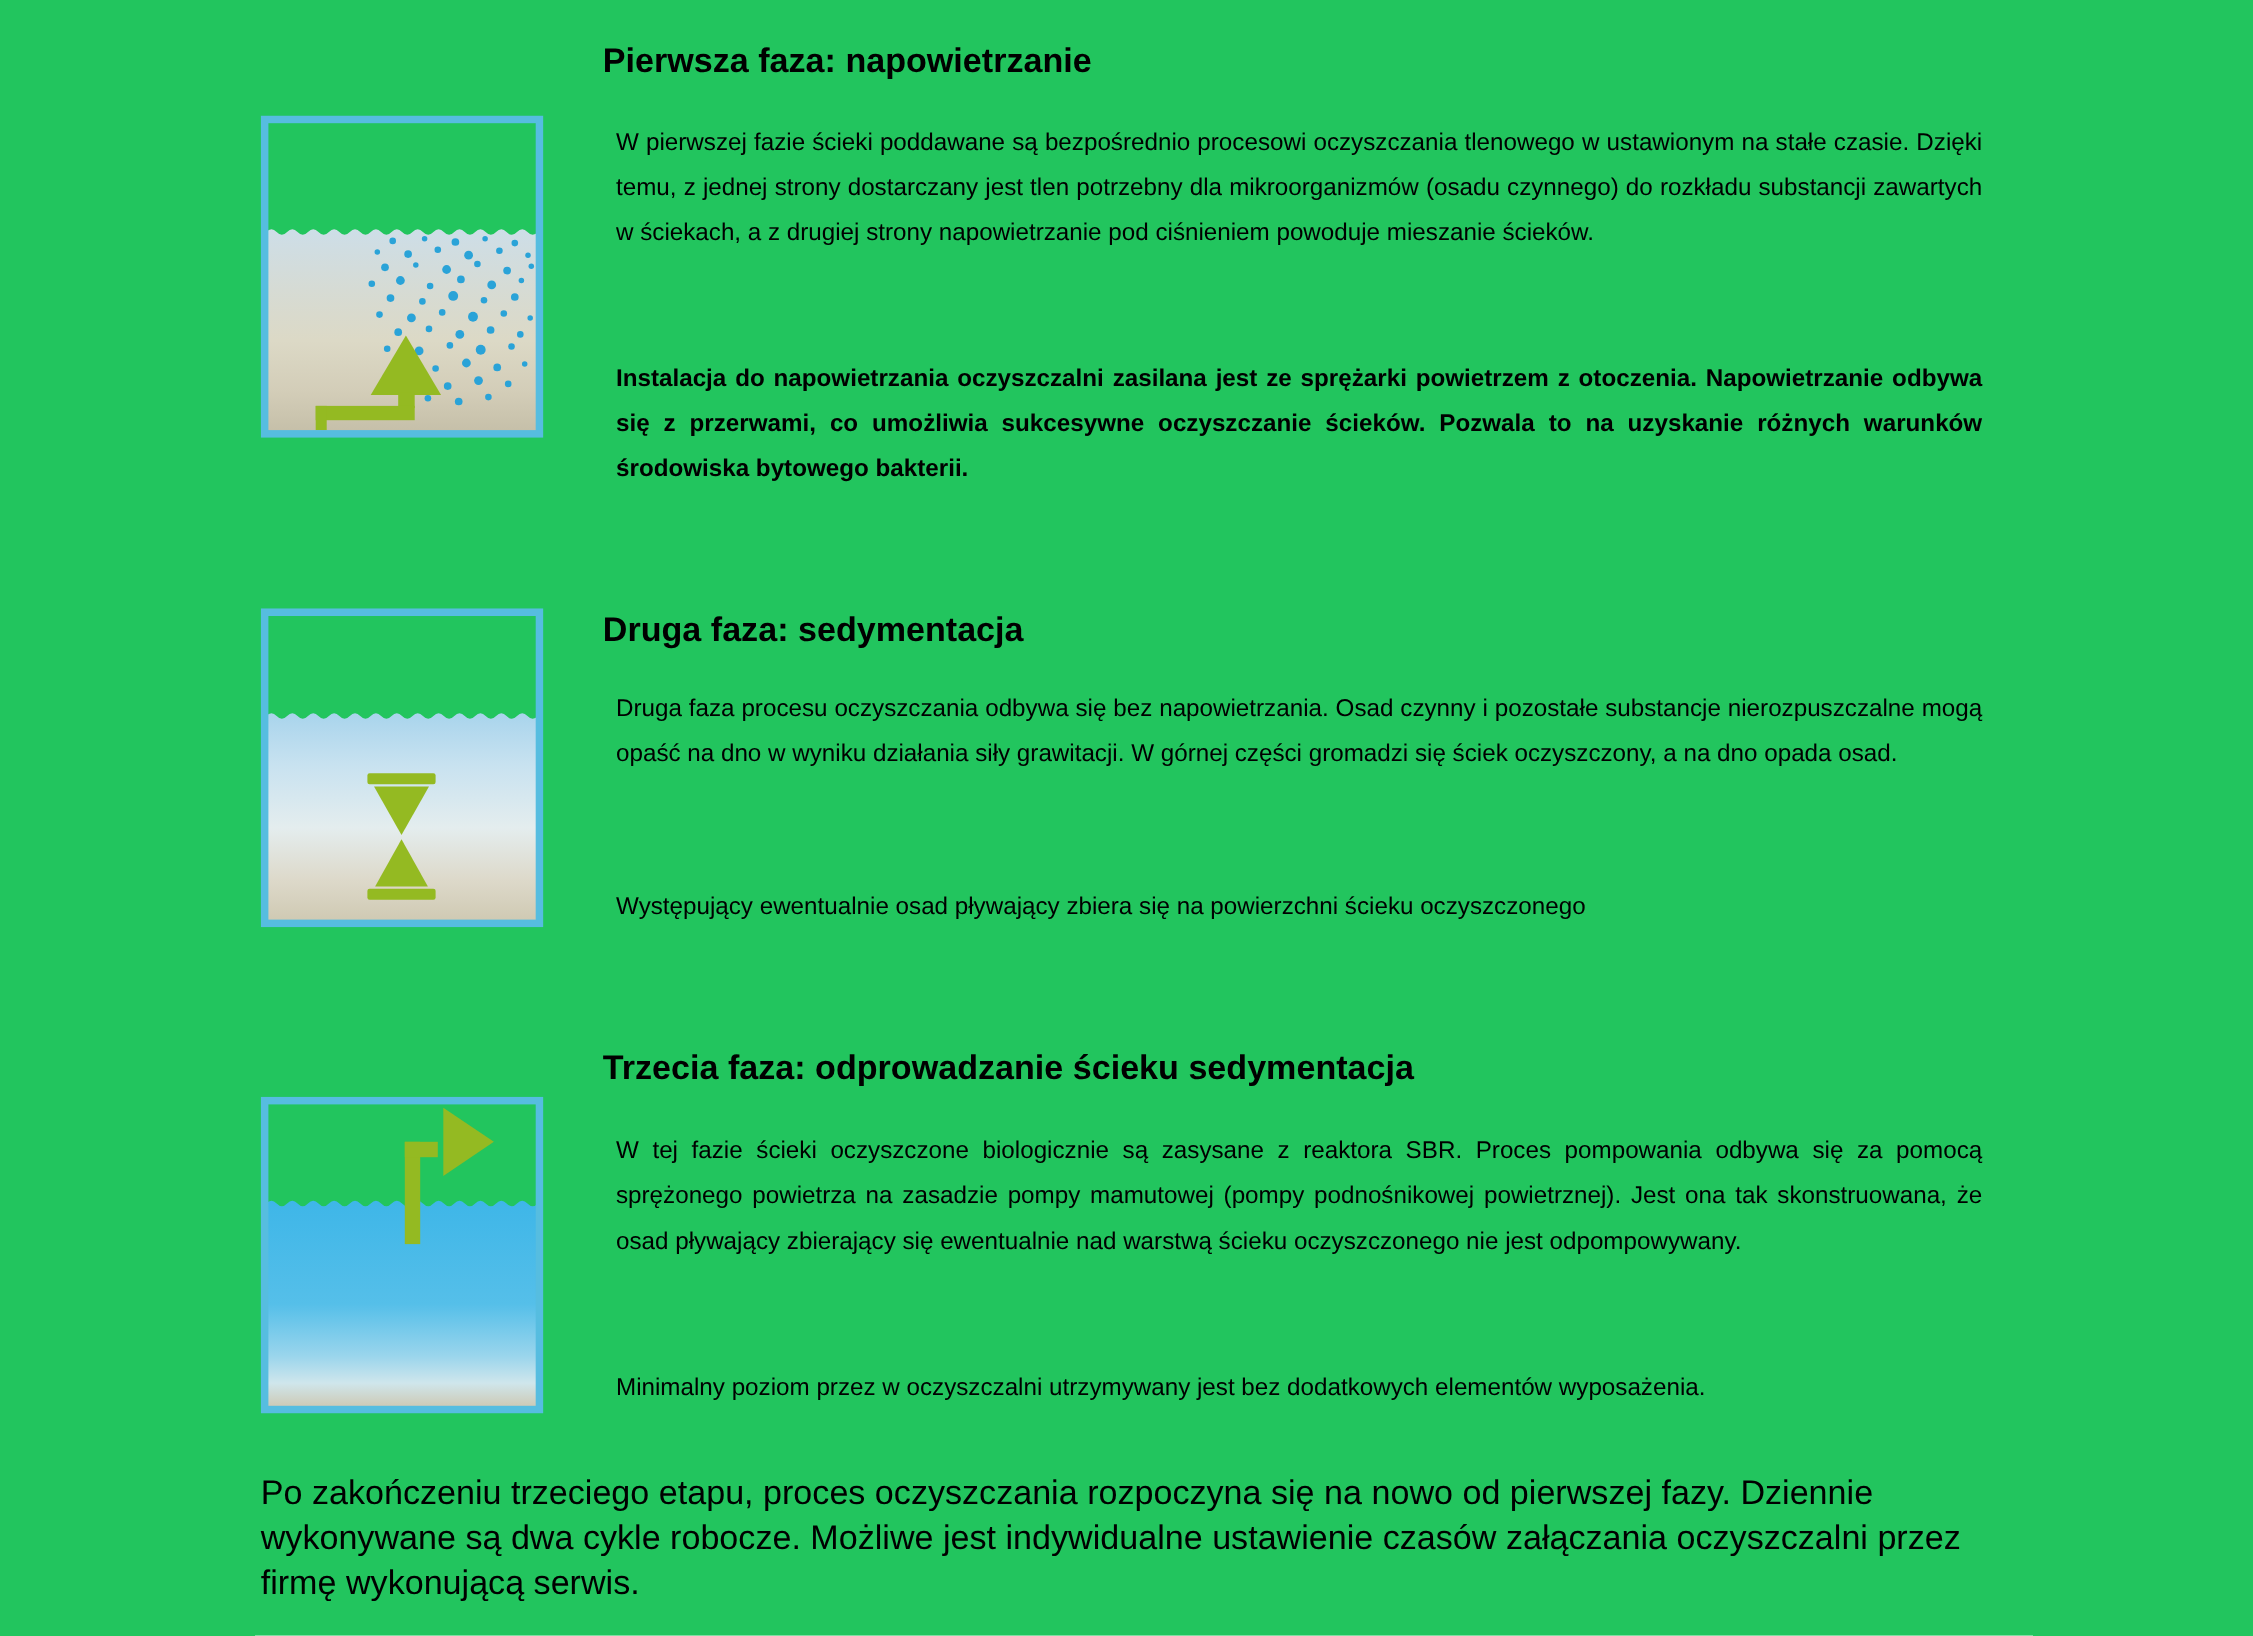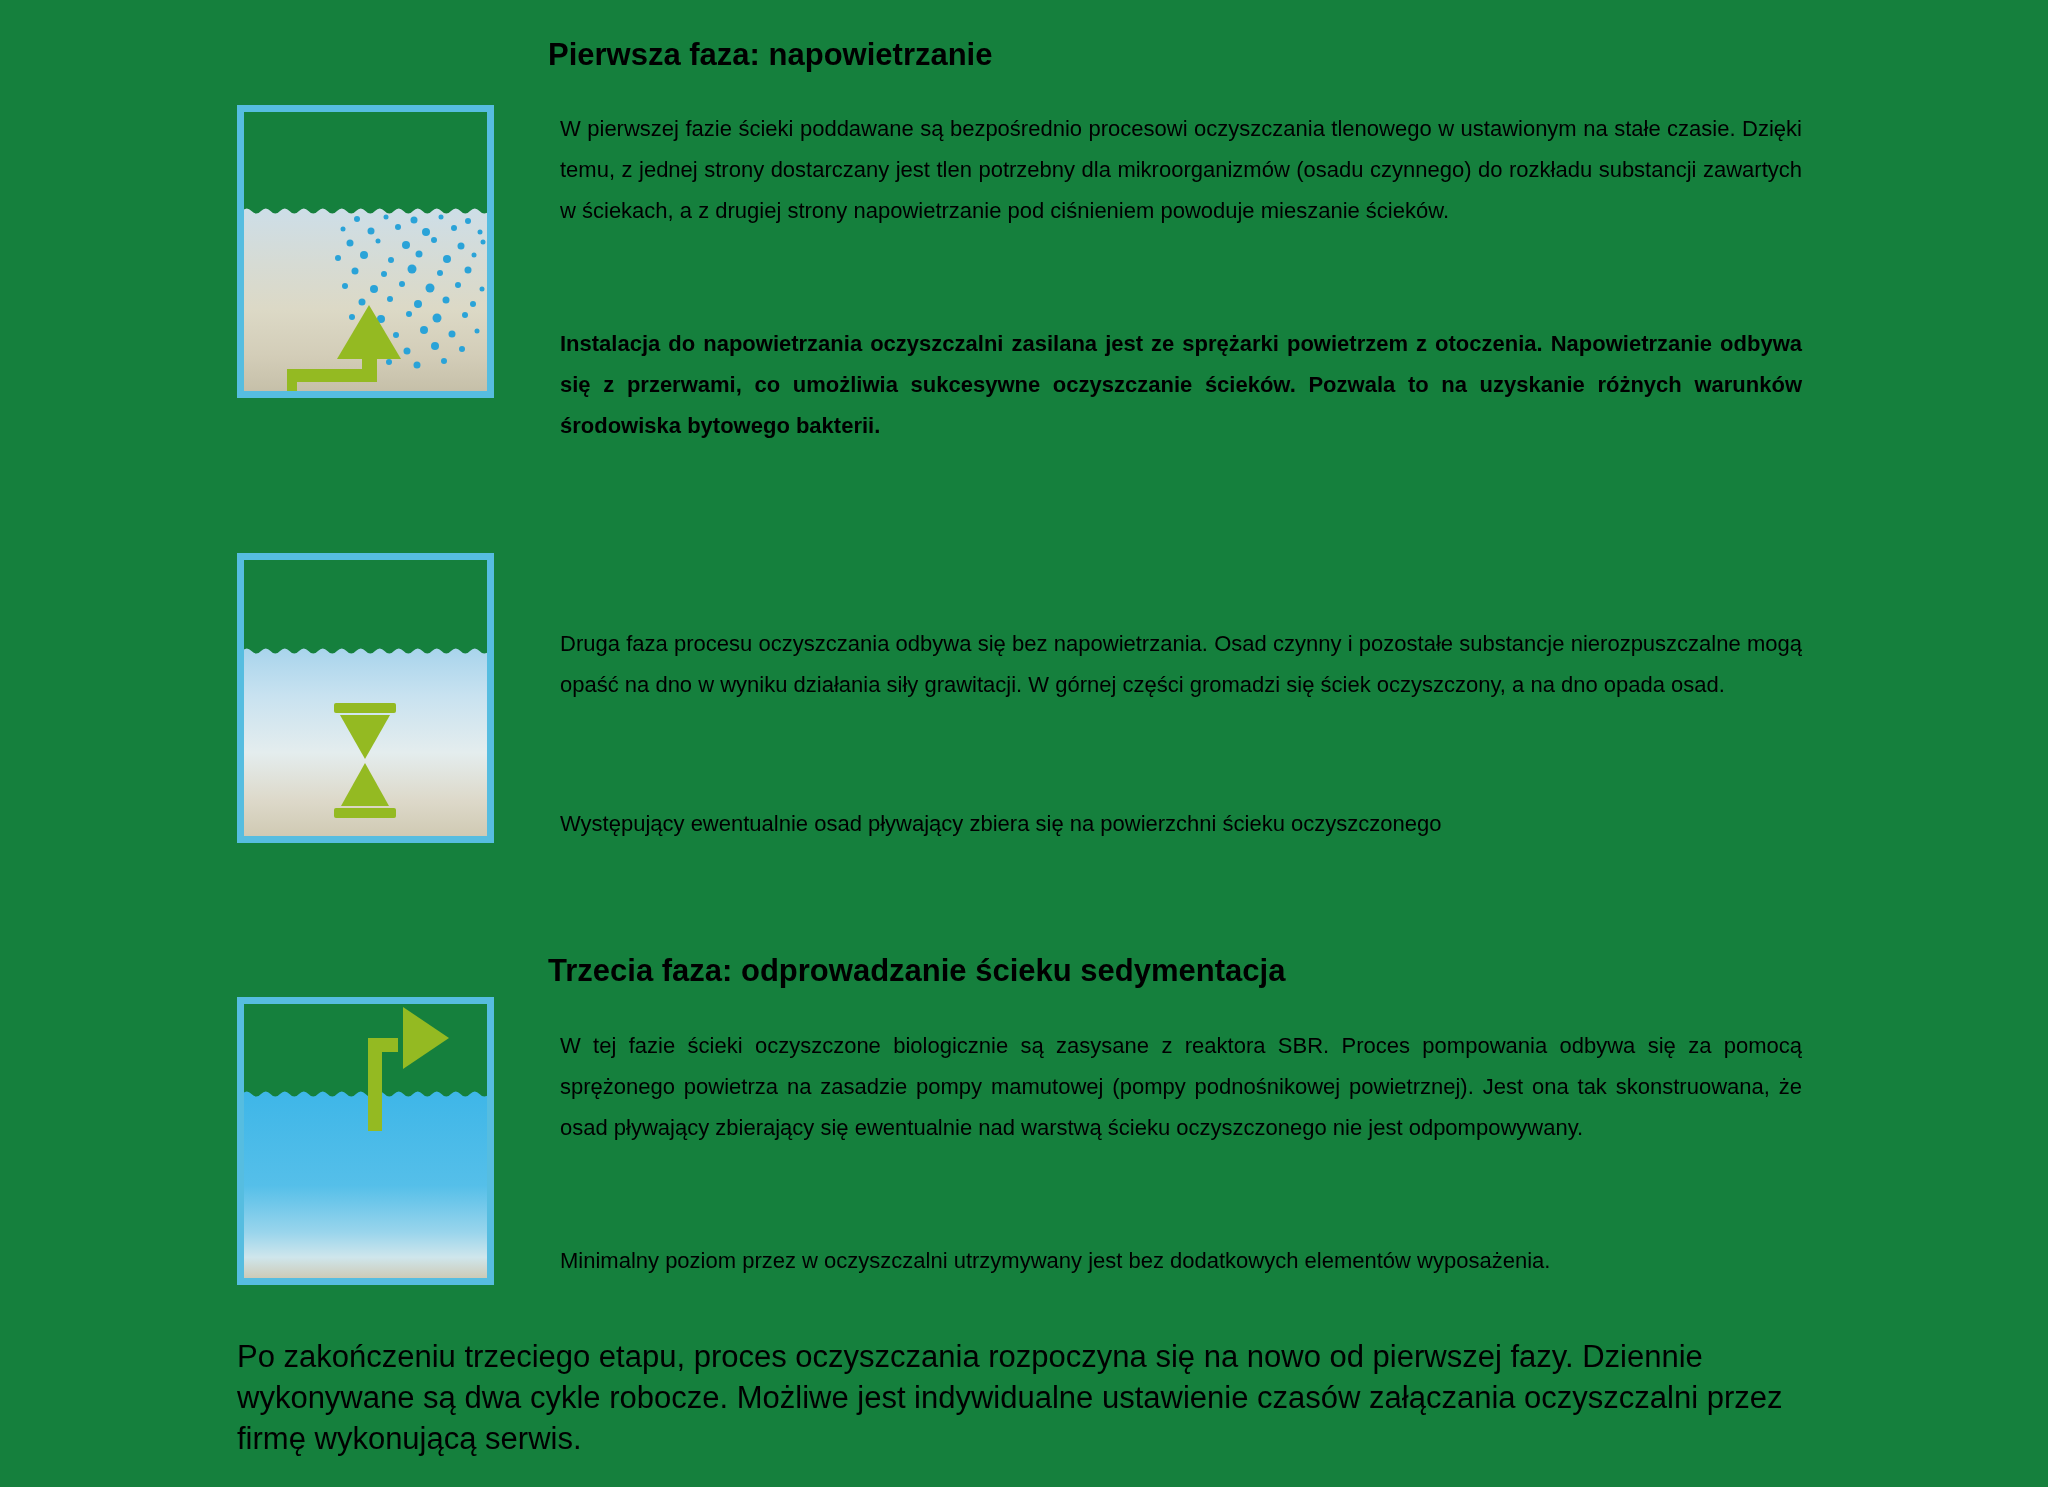--- a/index.html
+++ b/index.html
@@ -1,20 +1,20 @@
 <!DOCTYPE html>
 <html><head>
 <meta charset="utf-8">
 <style>
   html,body{margin:0;padding:0;background:#fff;}
   .page{
     position:relative;
     width:2048px;
     height:1487px;
-    background:#15803d;
+    background:#22c55e;
     font-family:"Liberation Sans", sans-serif;
     color:#000;
     overflow:hidden;
   }
   .heading{
     position:absolute;
     left:548px;
     width:1242px;
     margin:0;
     font-size:31px;
@@ -148,20 +148,21 @@
         <polygon points="132,200 164,254 100,254"></polygon>
         <rect x="125" y="252" width="15" height="14"></rect>
         <rect x="50" y="264" width="90" height="13"></rect>
         <rect x="50" y="264" width="10" height="22"></rect>
       </g>
 
       <rect x="3.5" y="3.5" width="250" height="286" fill="none" stroke="#56bde0" stroke-width="7"></rect>
     </svg>
   </figure>
 
+  <h2 id="h2" class="heading">Druga faza: sedymentacja</h2>
   <p id="s2p1" class="para">Druga faza procesu oczyszczania odbywa się bez napowietrzania. Osad czynny i pozostałe substancje nierozpuszczalne mogą opaść na dno w wyniku działania siły grawitacji. W górnej części gromadzi się ściek oczyszczony, a na dno opada osad.</p>
   <p id="s2p2" class="para">Występujący ewentualnie osad pływający zbiera się na powierzchni ścieku oczyszczonego</p>
 
   <figure id="tank2" class="tank">
     <svg width="257" height="290" viewBox="0 0 257 290">
       <defs>
         <linearGradient id="w2" x1="0" y1="95" x2="0" y2="285" gradientUnits="userSpaceOnUse">
           <stop offset="0" stop-color="#a8d4ec"></stop>
           <stop offset="0.25" stop-color="#c8e2f0"></stop>
           <stop offset="0.55" stop-color="#e4edee"></stop>

